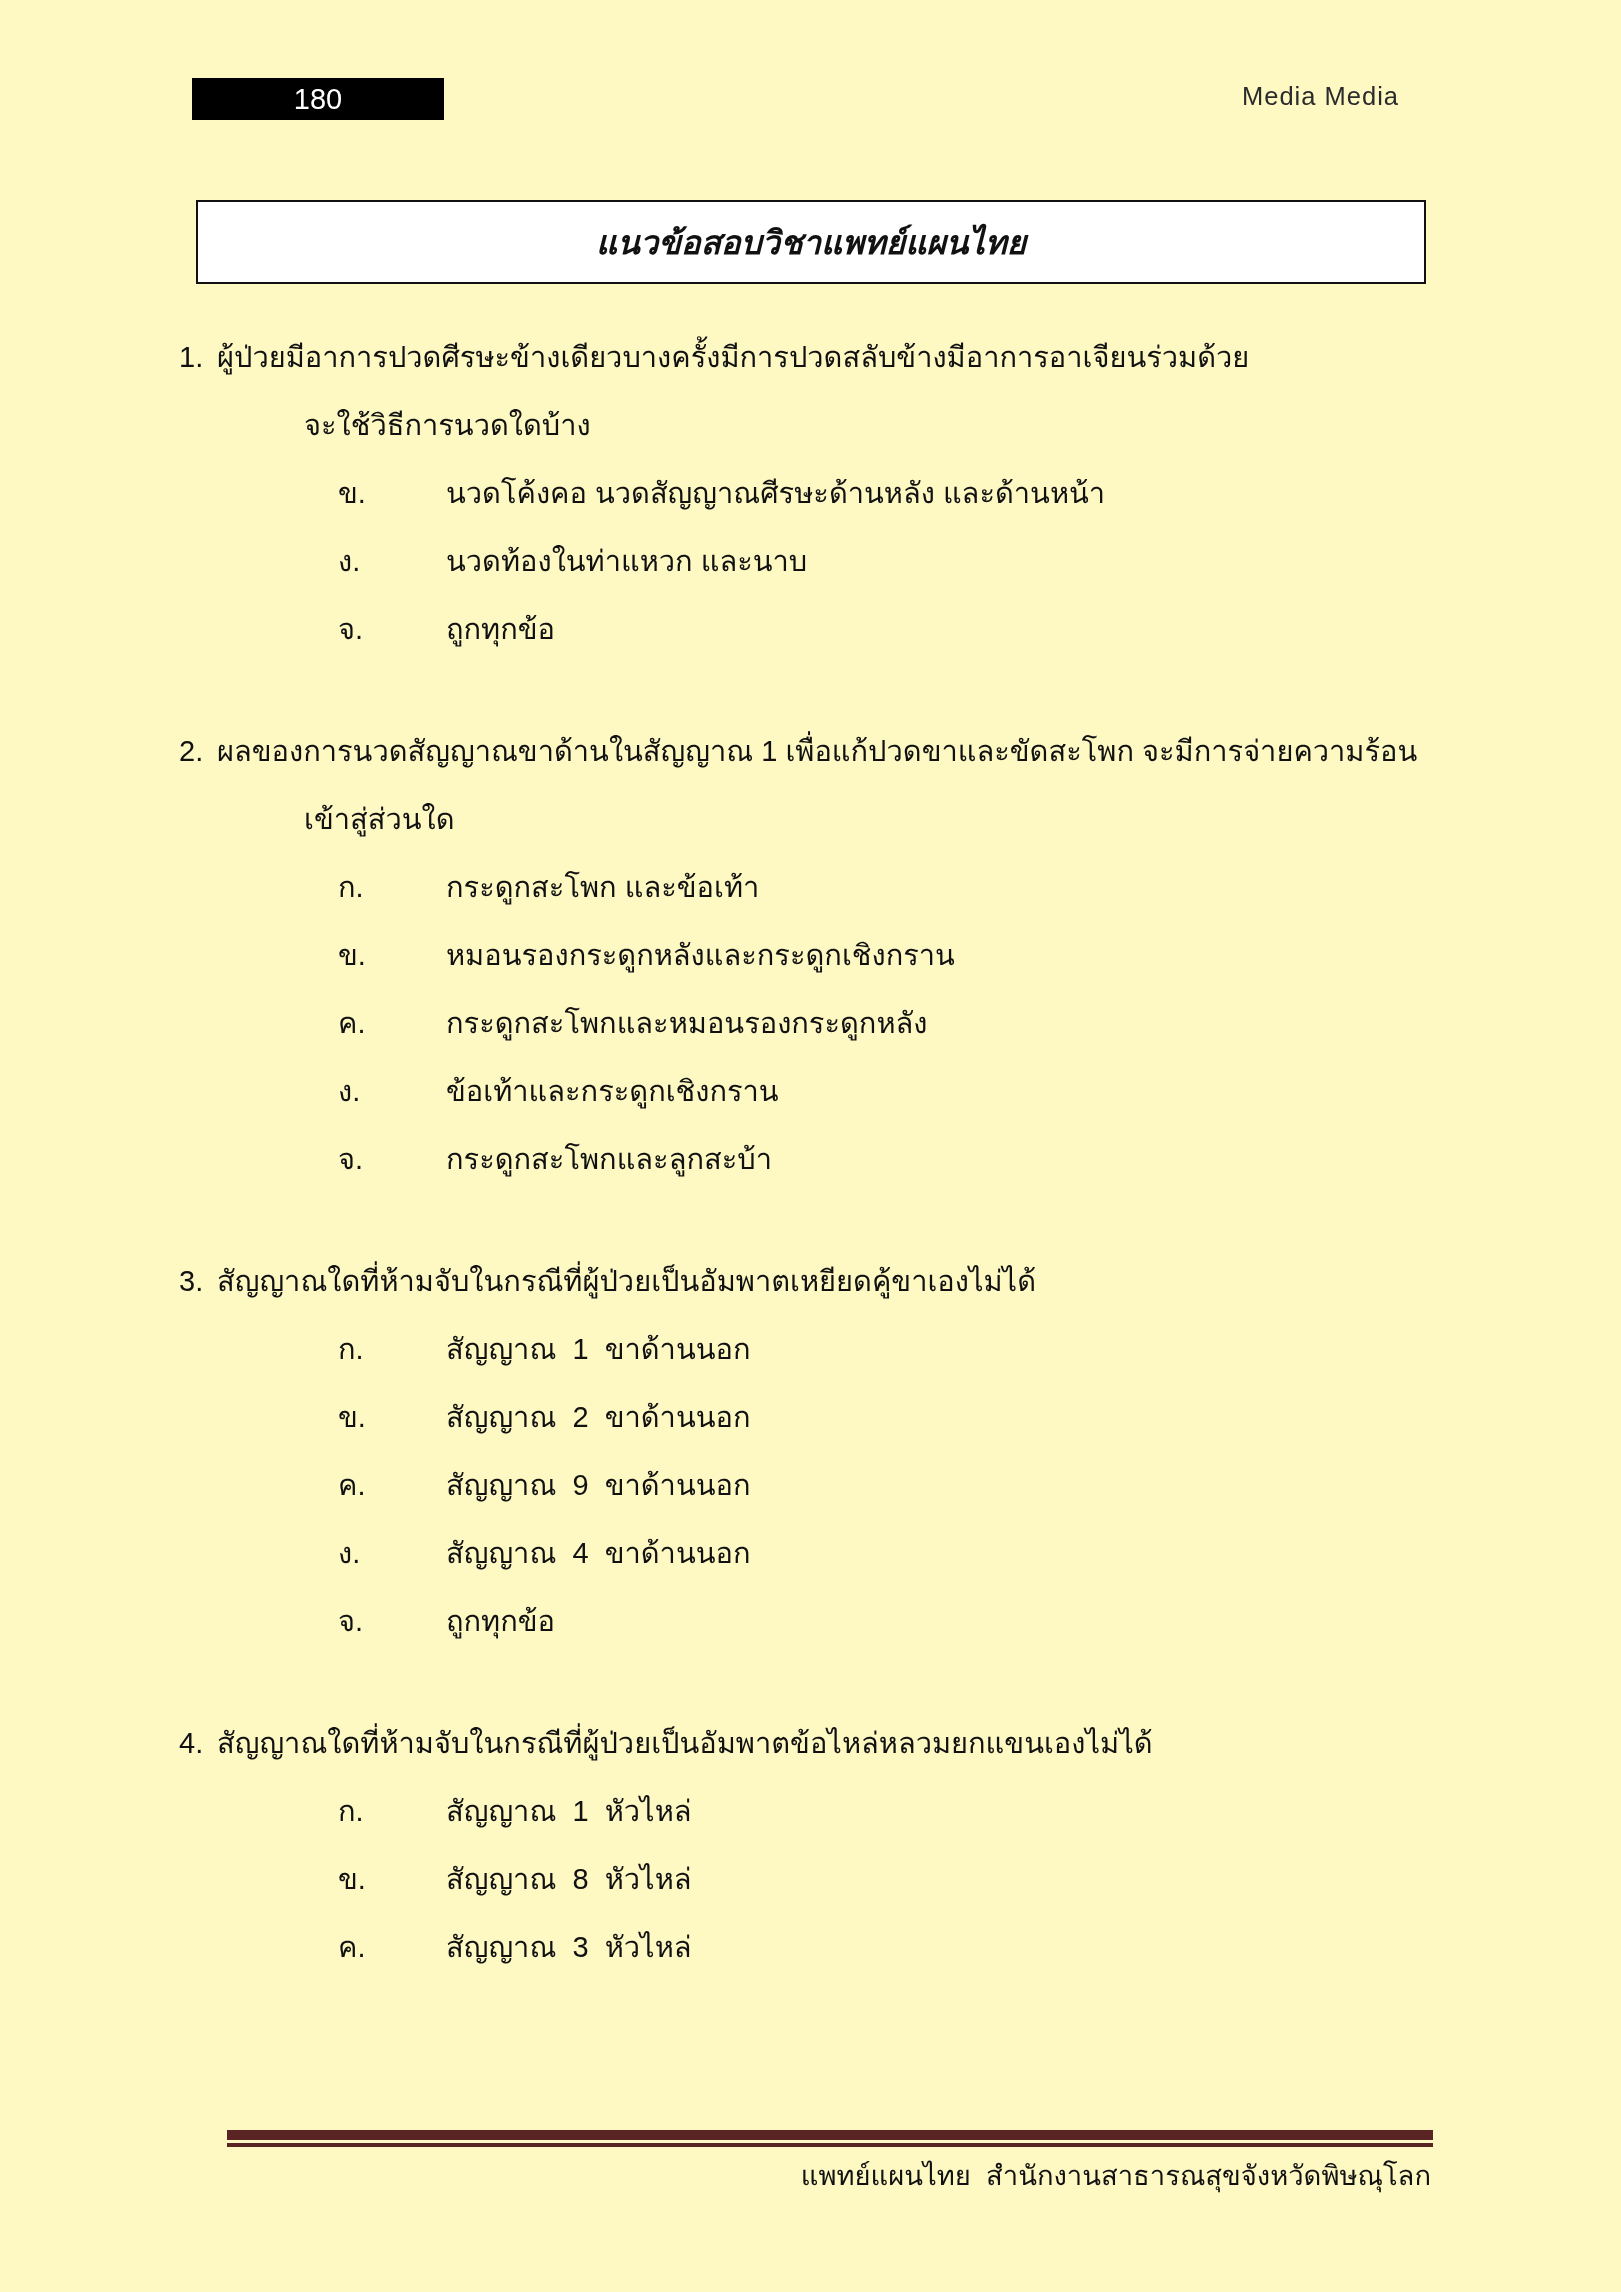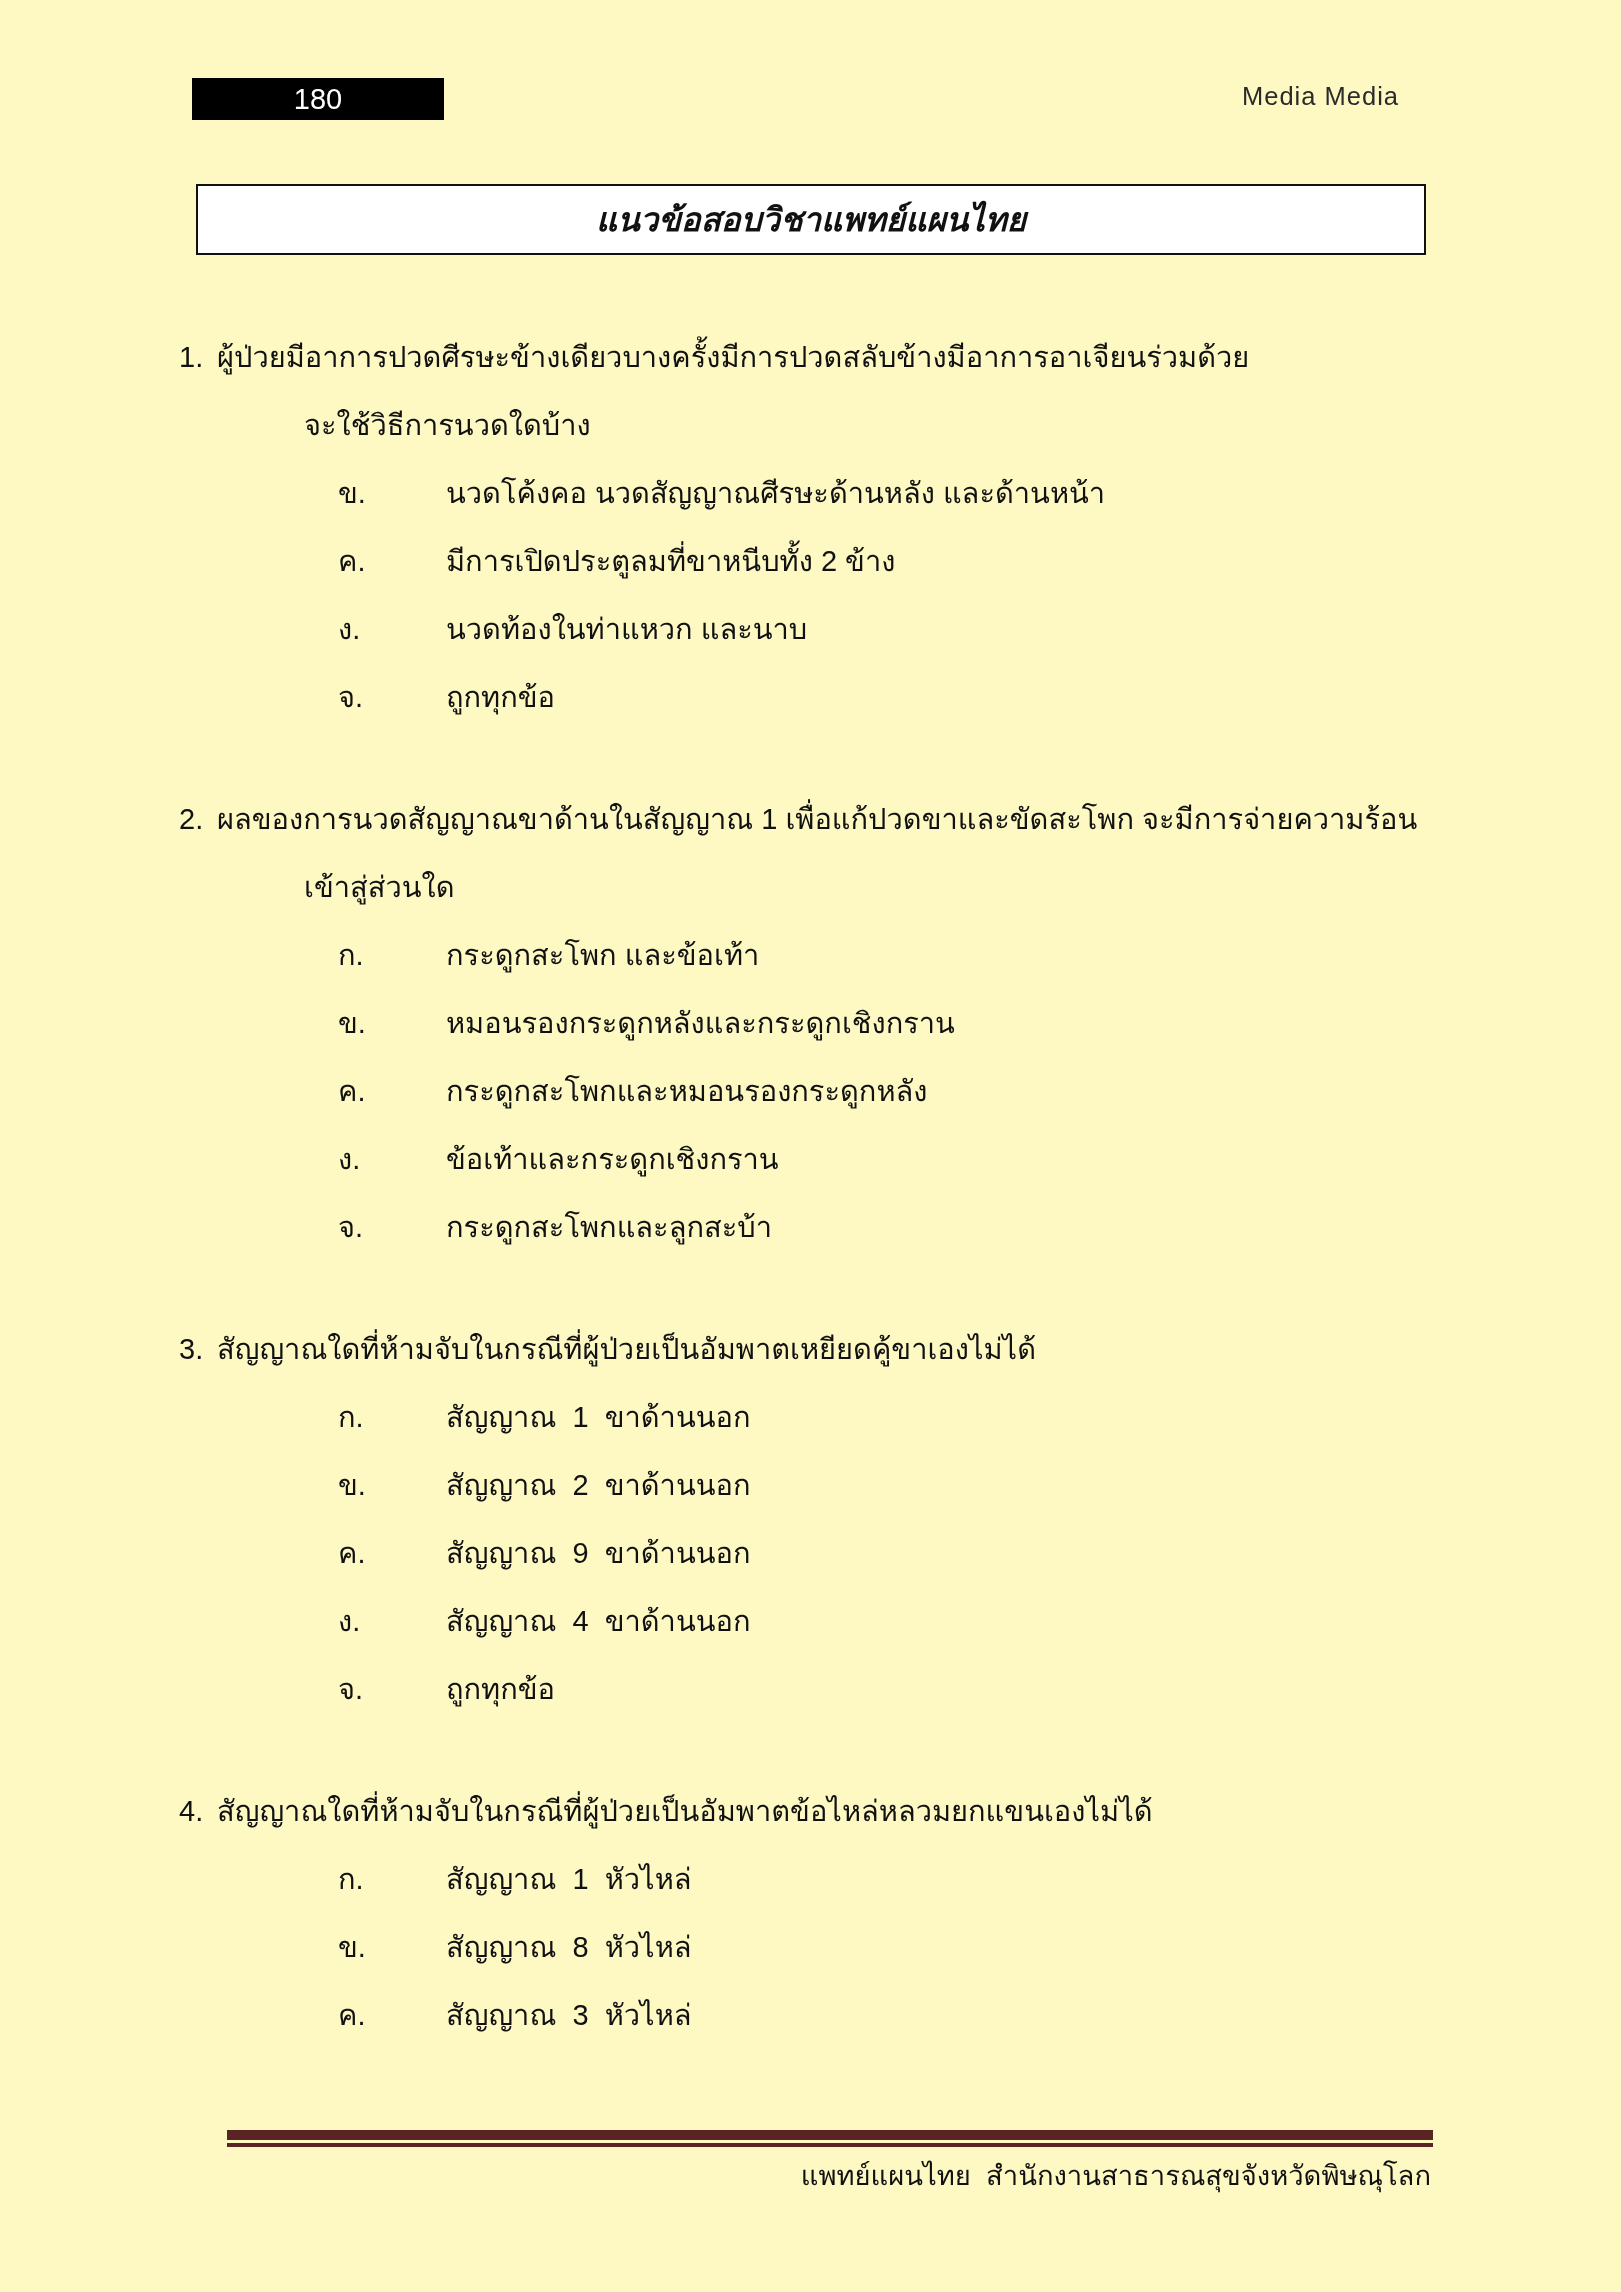--- a/index.html
+++ b/index.html
@@ -28,22 +28,22 @@
     position: absolute;
     top: 82px; right: 222px;
     font-size: 25.5px;
     color: #2b2b2b;
     letter-spacing: 1px;
   }
 
   
   .title-box {
     position: absolute;
-    left: 196px; top: 184px;
-    width: 1230px; height: 71px;
+    left: 196px; top: 200px;
+    width: 1230px; height: 84px;
     border: 2.9px solid #111111;
     background: #ffffff;
     display: flex; align-items: center; justify-content: center;
   }
   .title-text {
     font-size: 33px;
     font-weight: bold;
     font-style: italic;
     white-space: nowrap;
   }
@@ -108,21 +108,20 @@
 
   <div class="title-box">
     <span class="title-text">แนวข้อสอบวิชาแพทย์แผนไทย</span>
   </div>
 
   <div class="questions">
       <div class="question">
         <div class="q-line"><span class="q-num">1.</span><span class="q-text">ผู้ป่วยมีอาการปวดศีรษะข้างเดียวบางครั้งมีการปวดสลับข้างมีอาการอาเจียนร่วมด้วย</span></div>
         <div class="q-line q-cont"><span class="q-text">จะใช้วิธีการนวดใดบ้าง</span></div>
         <div class="choice"><span class="c-label">ข.</span><span class="c-text">นวดโค้งคอ นวดสัญญาณศีรษะด้านหลัง และด้านหน้า</span></div>
-        <div class="choice"><span class="c-label">ค.</span><span class="c-text">มีการเปิดประตูลมที่ขาหนีบทั้ง 2 ข้าง</span></div>
         <div class="choice"><span class="c-label">ง.</span><span class="c-text">นวดท้องในท่าแหวก และนาบ</span></div>
         <div class="choice"><span class="c-label">จ.</span><span class="c-text">ถูกทุกข้อ</span></div>
       </div>
       <div class="question">
         <div class="q-line"><span class="q-num">2.</span><span class="q-text">ผลของการนวดสัญญาณขาด้านในสัญญาณ 1 เพื่อแก้ปวดขาและขัดสะโพก จะมีการจ่ายความร้อน</span></div>
         <div class="q-line q-cont"><span class="q-text">เข้าสู่ส่วนใด</span></div>
         <div class="choice"><span class="c-label">ก.</span><span class="c-text">กระดูกสะโพก และข้อเท้า</span></div>
         <div class="choice"><span class="c-label">ข.</span><span class="c-text">หมอนรองกระดูกหลังและกระดูกเชิงกราน</span></div>
         <div class="choice"><span class="c-label">ค.</span><span class="c-text">กระดูกสะโพกและหมอนรองกระดูกหลัง</span></div>
         <div class="choice"><span class="c-label">ง.</span><span class="c-text">ข้อเท้าและกระดูกเชิงกราน</span></div>

